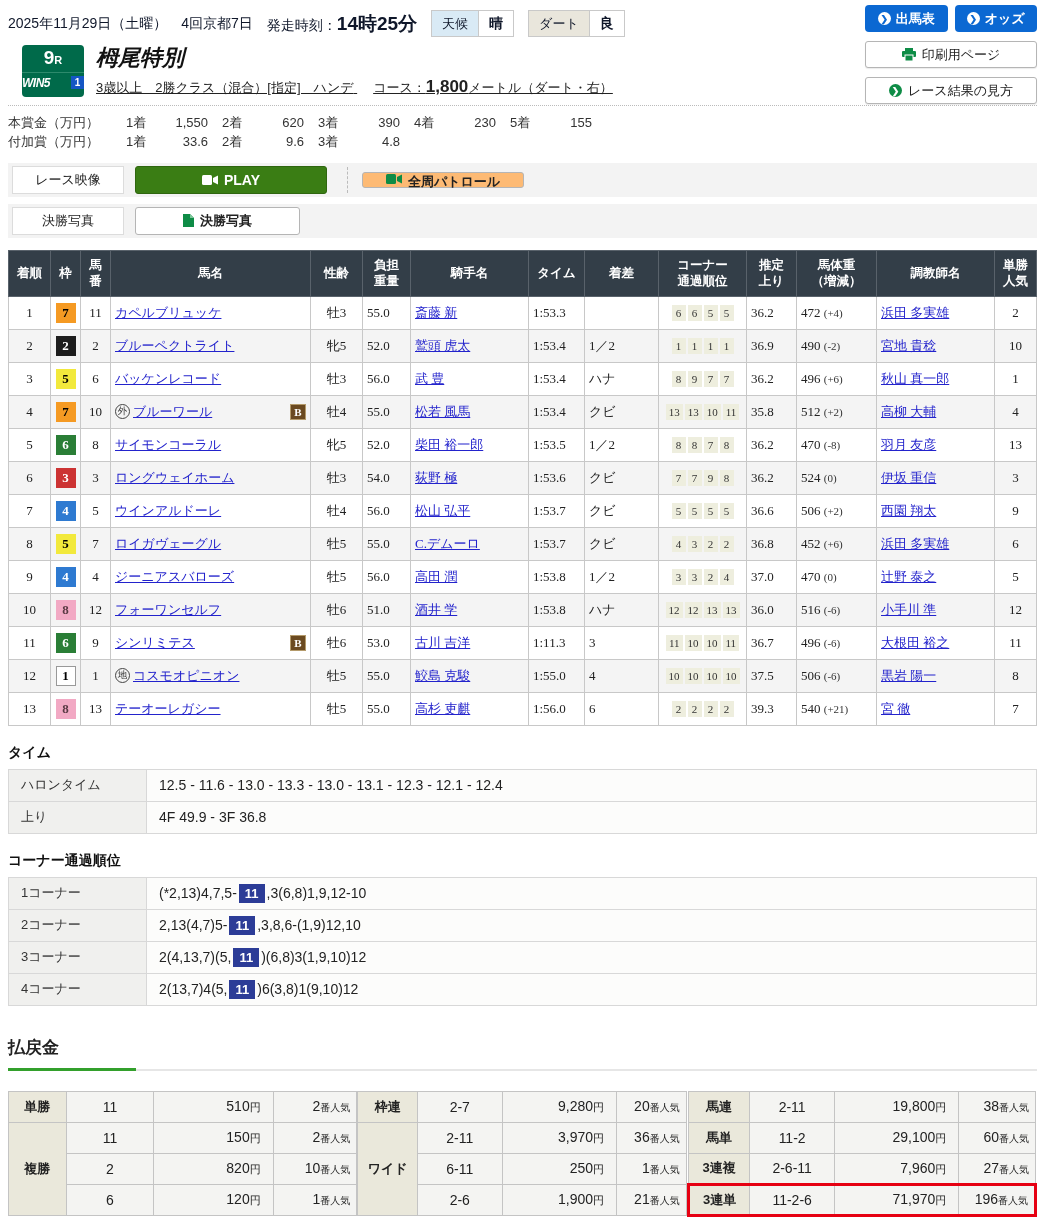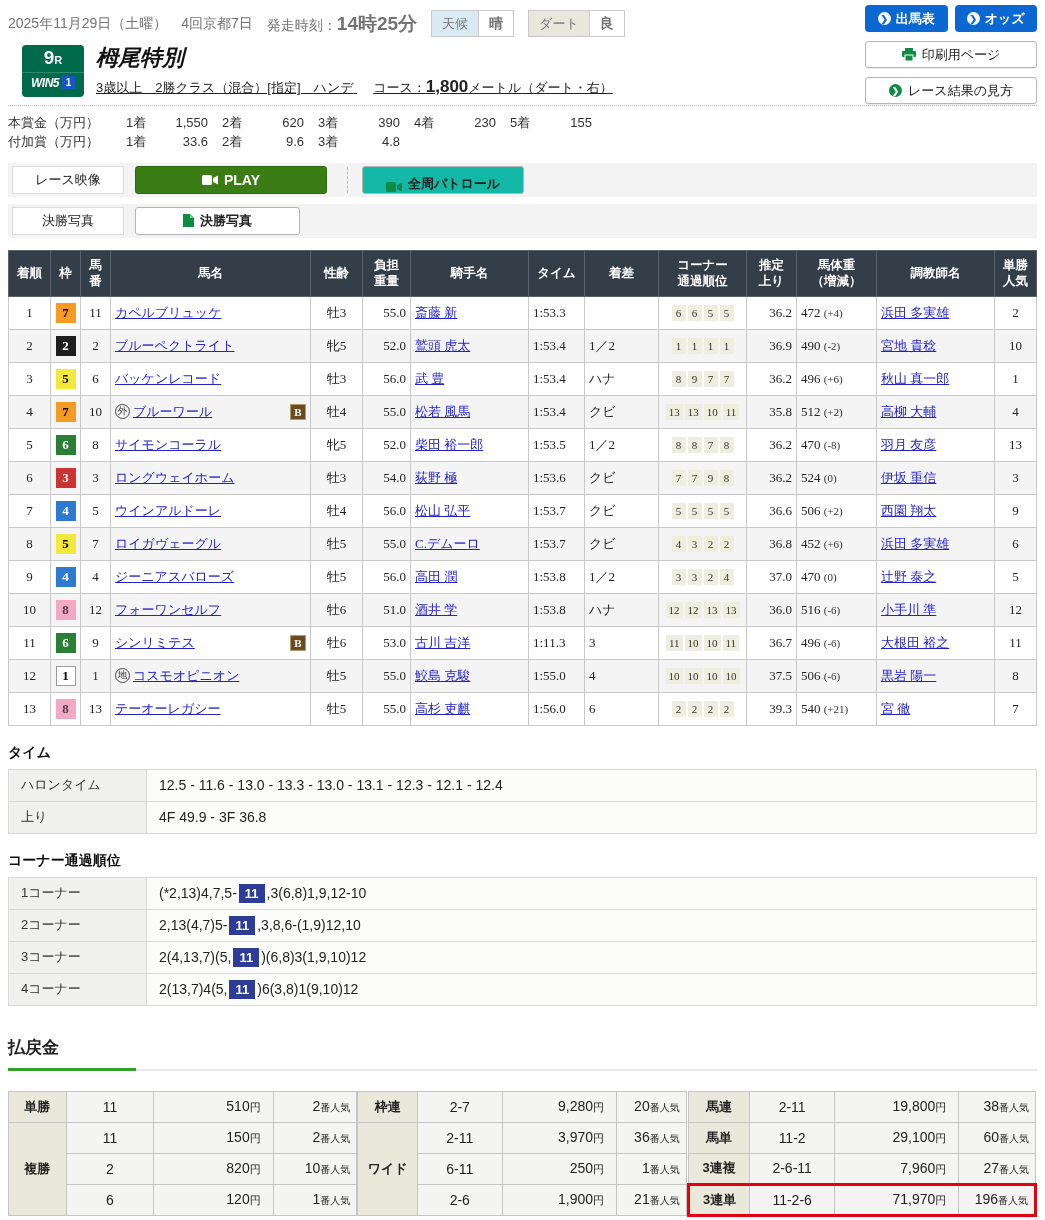--- a/index.html
+++ b/index.html
@@ -5,21 +5,21 @@
   * { box-sizing: border-box; margin: 0; padding: 0; }
   body {
     width: 1045px; height: 1220px; background: #fff; color: #222;
     font-family: "Liberation Sans", "DejaVu Sans", sans-serif; font-size: 13px;
     position: relative; overflow: hidden;
   }
   .wrap { padding: 6px 8px; }
   a.lnk { color: #2323cc; text-decoration: underline; }
 
   
-  .dateline { display: flex; align-items: center; gap: 14px; font-size: 14px; color: #737373; padding: 4px 0 6px; }
+  .dateline { display: flex; align-items: center; gap: 14px; font-size: 14px; color: #0f172a; padding: 4px 0 6px; }
   .dateline .time { font-size: 19px; font-weight: bold; }
   .badge2 { display: inline-flex; border: 1px solid #c9c9c9; height: 27px; align-items: stretch; }
   .badge2 .k { display: flex; align-items: center; padding: 0 10px; font-size: 13px; }
   .badge2 .v { display: flex; align-items: center; padding: 0 10px; font-weight: bold; background: #fff; border-left: 1px solid #c9c9c9; }
   .bg-blue  { background: #d9eaf5; }
   .bg-sand  { background: #e9e6dc; }
 
   
   .rightstack { position: absolute; top: 5px; right: 8px; width: 172px; }
   .bluebtns { display: flex; gap: 7px; }
@@ -30,50 +30,50 @@
   .btn-white { width: 100%; margin-top: 9px; background: #fff; border: 1px solid #b5b5b5; border-radius: 3px;
     height: 27px; display: flex; align-items: center; justify-content: center; gap: 6px; font-size: 13px; color: #222; cursor: pointer; box-shadow: 0 1px 1px rgba(0,0,0,.08); }
   .circ-g { width: 13px; height: 13px; border-radius: 50%; background: #0e8c46; color: #fff;
     font-size: 9px; font-weight: bold; display: inline-flex; align-items: center; justify-content: center; }
 
   
   .racehead { display: flex; gap: 12px; padding: 2px 14px 8px; border-bottom: 1px dotted #bbb; }
   .rbadge { width: 62px; background: #006a4a; border-radius: 4px; color: #fff; text-align: center; padding: 2px 0 3px; }
   .rbadge .rn { font-size: 19px; font-weight: bold; line-height: 1.2; }
   .rbadge .rn small { font-size: 11px; }
-  .rbadge .win5 { display: flex; align-items: center; justify-content: center; gap: 3px; border-top: 1px solid #2d8a6c; margin-top: 2px; padding-top: 3px; }
+  .rbadge .win5 { display: flex; align-items: center; justify-content: space-between; gap: 3px; border-top: 1px solid #2d8a6c; margin-top: 2px; padding-top: 3px; }
   .rbadge .w5t { font-style: italic; font-weight: bold; font-size: 12px; letter-spacing: -0.5px; }
   .rbadge .w5n { background: #1556c4; color: #fff; font-size: 10px; font-weight: bold; width: 13px; height: 13px; display: inline-flex; align-items: center; justify-content: center; }
   .rtitle { font-size: 22px; font-weight: bold; color: #111; line-height: 1.15; font-style: italic; }
   .rcond { margin-top: 7px; font-size: 13px; color: #222; text-decoration: underline; }
   .rcond .dist { font-size: 17px; font-weight: bold; }
 
   
   .prize { padding: 8px 0 4px; font-size: 13px; color: #333; }
   .prow { display: flex; align-items: baseline; line-height: 1.45; }
   .prow .plabel { width: 104px; }
   .prow .rank { width: 30px; text-align: left; margin-left: 14px; }
   .prow .pval { width: 52px; text-align: right; }
 
   
   .mediarow { background: #f3f3f3; display: flex; align-items: center; height: 34px; margin-top: 7px; padding: 0; gap: 0; }
   .mlabel { width: 112px; height: 28px; margin-left: 4px; background: #fff; border: 1px solid #dcdcdc; display: flex; align-items: center; justify-content: center; font-size: 13px; cursor: pointer; }
   .btn-play { width: 192px; height: 28px; margin-left: 11px; background: #3a7d14; border: 1px solid #2f660f; border-radius: 3px; color: #fff; font-weight: bold; font-size: 14px; display: flex; align-items: center; justify-content: center; gap: 6px; cursor: pointer; }
   .mdivider { width: 0; height: 26px; border-left: 1px dashed #bbb; margin: 0 14px 0 20px; }
-  .btn-patrol { width: 162px; height: 28px; background: #14b8a6; border: 1px solid #b5b5b5; border-radius: 3px; font-size: 13px; font-weight: bold; color: #222; display: flex; align-items: flex-end; justify-content: center; gap: 6px; cursor: pointer; }
+  .btn-patrol { width: 162px; height: 16px; background: #fdba74; border: 1px solid #b5b5b5; border-radius: 3px; font-size: 13px; font-weight: bold; color: #222; display: flex; align-items: flex-start; justify-content: center; gap: 6px; cursor: pointer; }
   .btn-photo { width: 165px; height: 28px; margin-left: 11px; background: #fff; border: 1px solid #b5b5b5; border-radius: 3px; font-size: 13px; font-weight: bold; color: #222; display: flex; align-items: center; justify-content: center; gap: 6px; cursor: pointer; }
 
   
   table.results { border-collapse: collapse; width: 1029px; margin-top: 12px; table-layout: fixed; font-family: Liberation Serif, serif; }
   table.results th { background: #333e48; color: #fff; font-size: 12.5px; font-weight: bold; white-space: pre-line;
     border: 1px solid #59626b; padding: 5px 1px; height: 46px; line-height: 1.3; }
   table.results td { border: 1px solid #c8c8c8; padding: 3px 4px; height: 33px; font-size: 13px; color: #222; }
   table.results tr:nth-child(even) td { background: #f4f4f4; }
   td.c { text-align: center; }
-  td.r { text-align: right; padding-right: 7px; }
+  td.r { text-align: left; padding-right: 7px; }
   .waku { display: inline-flex; width: 20px; height: 20px; align-items: center; justify-content: center; font-weight: bold; font-size: 13px; }
   .w1 { background: #fff; color: #000; border: 1px solid #999; }
   .w2 { background: #1e1e1e; color: #fff; }
   .w3 { background: #cc3333; color: #fff; }
   .w4 { background: #2e7ad1; color: #fff; }
   .w5 { background: #f2e93c; color: #000; }
   .w6 { background: #2a7e36; color: #fff; }
   .w7 { background: #f59a23; color: #000; }
   .w8 { background: #f2a9c4; color: #5a3a44; }
   .nflex { display: flex; align-items: center; gap: 3px; }

